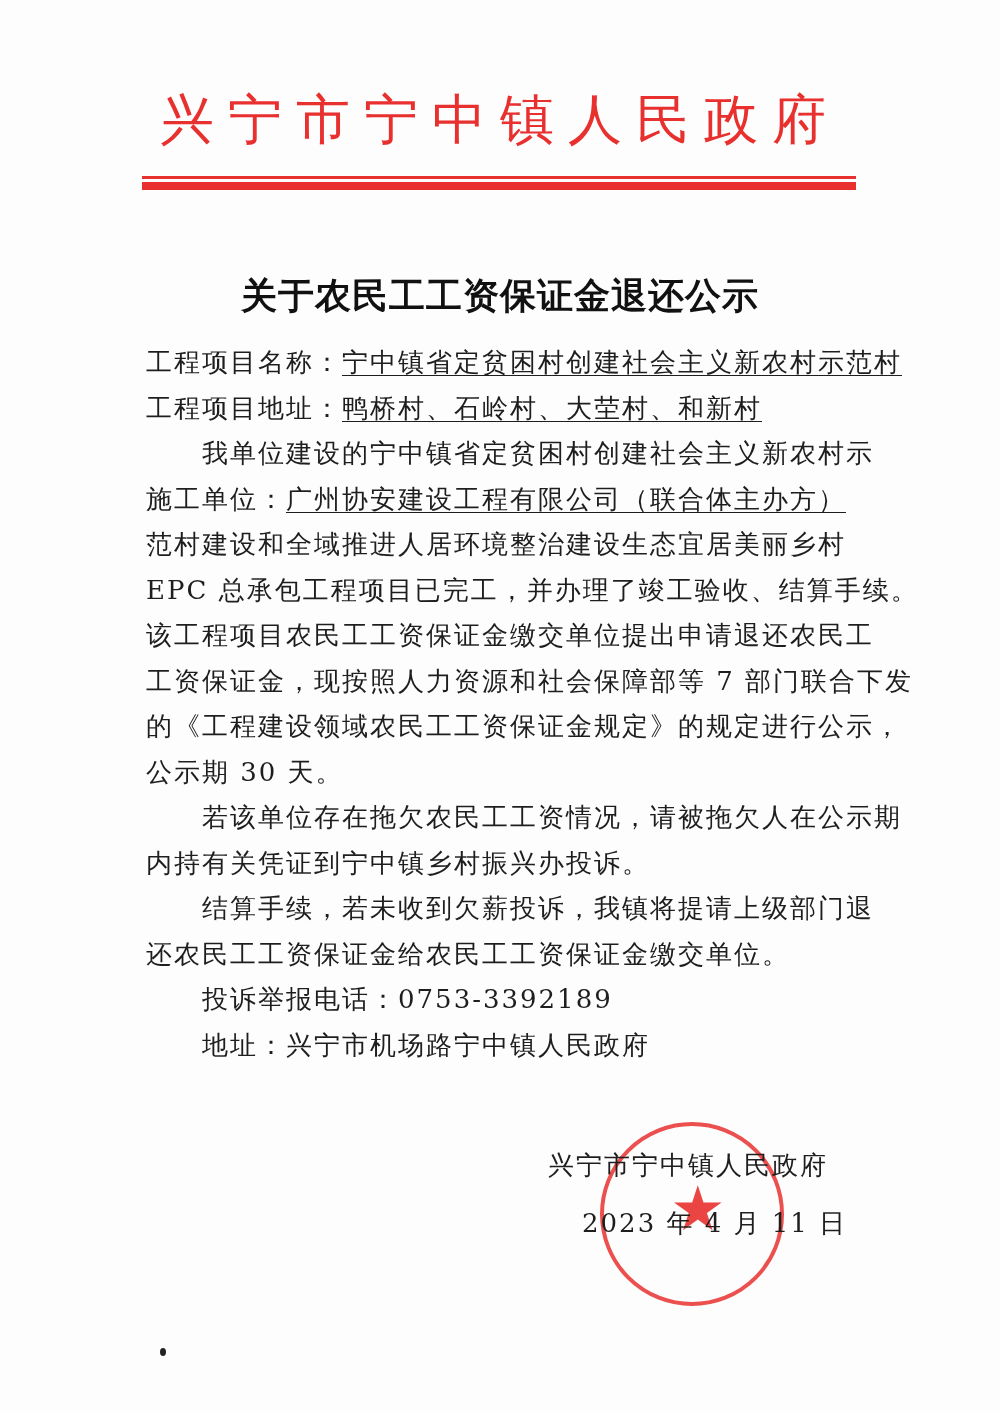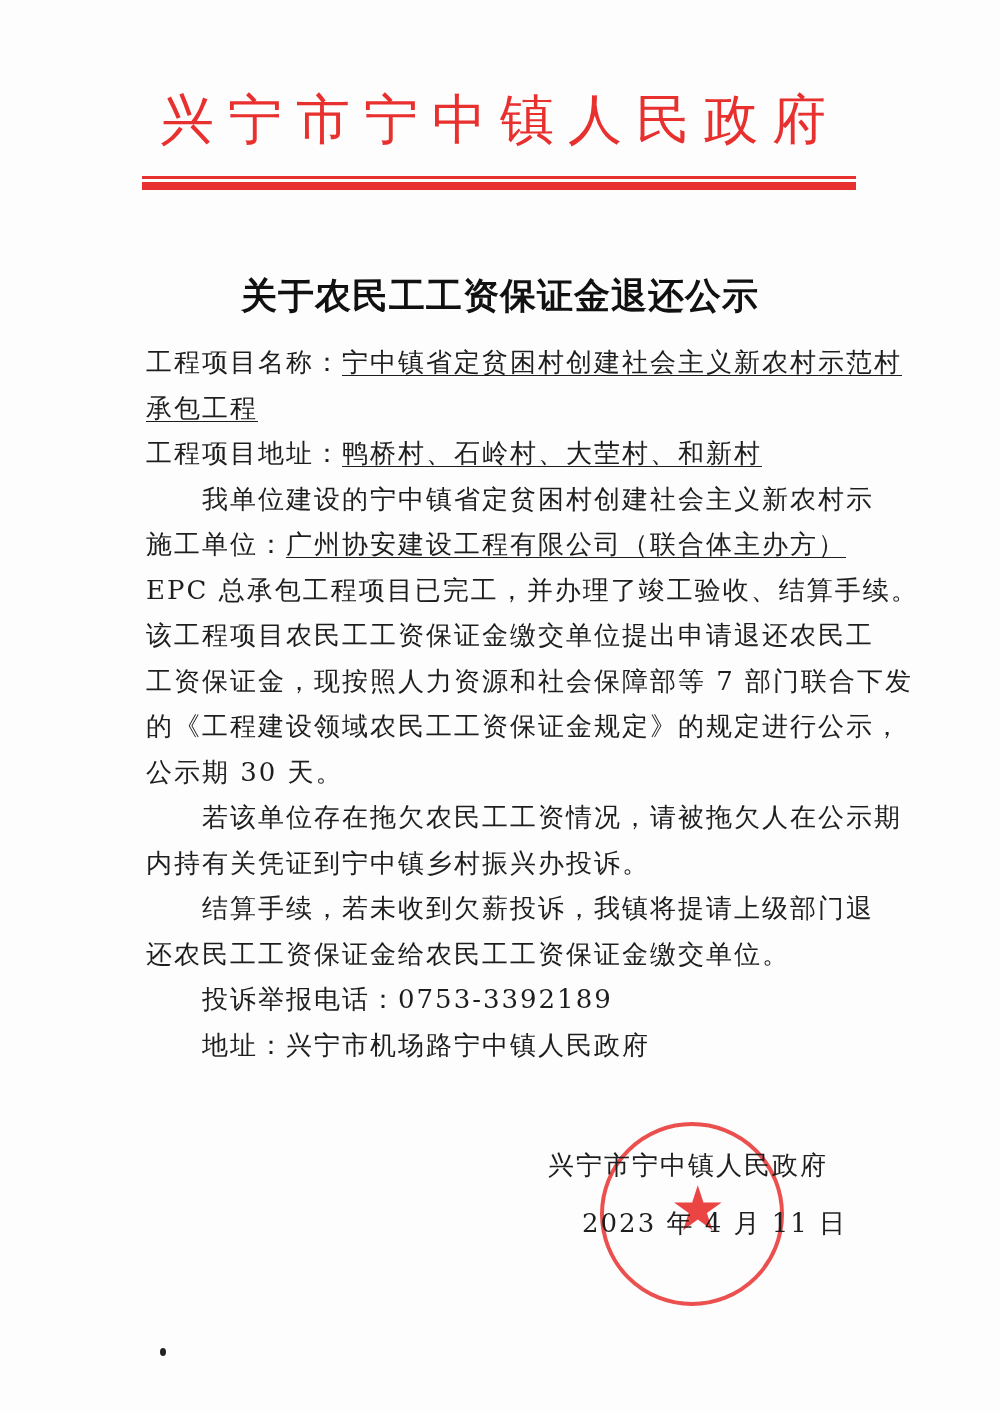--- a/index.html
+++ b/index.html
@@ -41,30 +41,30 @@
 <div class="header-title">兴宁市宁中镇人民政府</div>
 <div class="rule-thin"></div>
 <div class="rule-thick"></div>
 
 <div class="doc-title">关于农民工工资保证金退还公示</div>
 
 <div class="body-text">
   <div class="line">
     <span>工程项目名称：</span><span class="u">宁中镇省定贫困村创建社会主义新农村示范村</span>
   </div>
-  <div class="line"><span class="u">承包工程</span></div>
 
   <div class="line">
     <span>工程项目地址：</span><span class="u">鸭桥村、石岭村、大茔村、和新村</span>
   </div>
   <div class="line indent">我单位建设的宁中镇省定贫困村创建社会主义新农村示</div>
 
   <div class="line">
     <span>施工单位：</span><span class="u">广州协安建设工程有限公司（联合体主办方）</span>
   </div>
+  <div class="line">范村建设和全域推进人居环境整治建设生态宜居美丽乡村</div>
   <div class="line">EPC 总承包工程项目已完工，并办理了竣工验收、结算手续。</div>
   <div class="line">该工程项目农民工工资保证金缴交单位提出申请退还农民工</div>
   <div class="line">工资保证金，现按照人力资源和社会保障部等 7 部门联合下发</div>
   <div class="line">的《工程建设领域农民工工资保证金规定》的规定进行公示，</div>
   <div class="line">公示期 30 天。</div>
 
   <div class="line indent">若该单位存在拖欠农民工工资情况，请被拖欠人在公示期</div>
   <div class="line">内持有关凭证到宁中镇乡村振兴办投诉。</div>
 
   <div class="line indent">结算手续，若未收到欠薪投诉，我镇将提请上级部门退</div>

